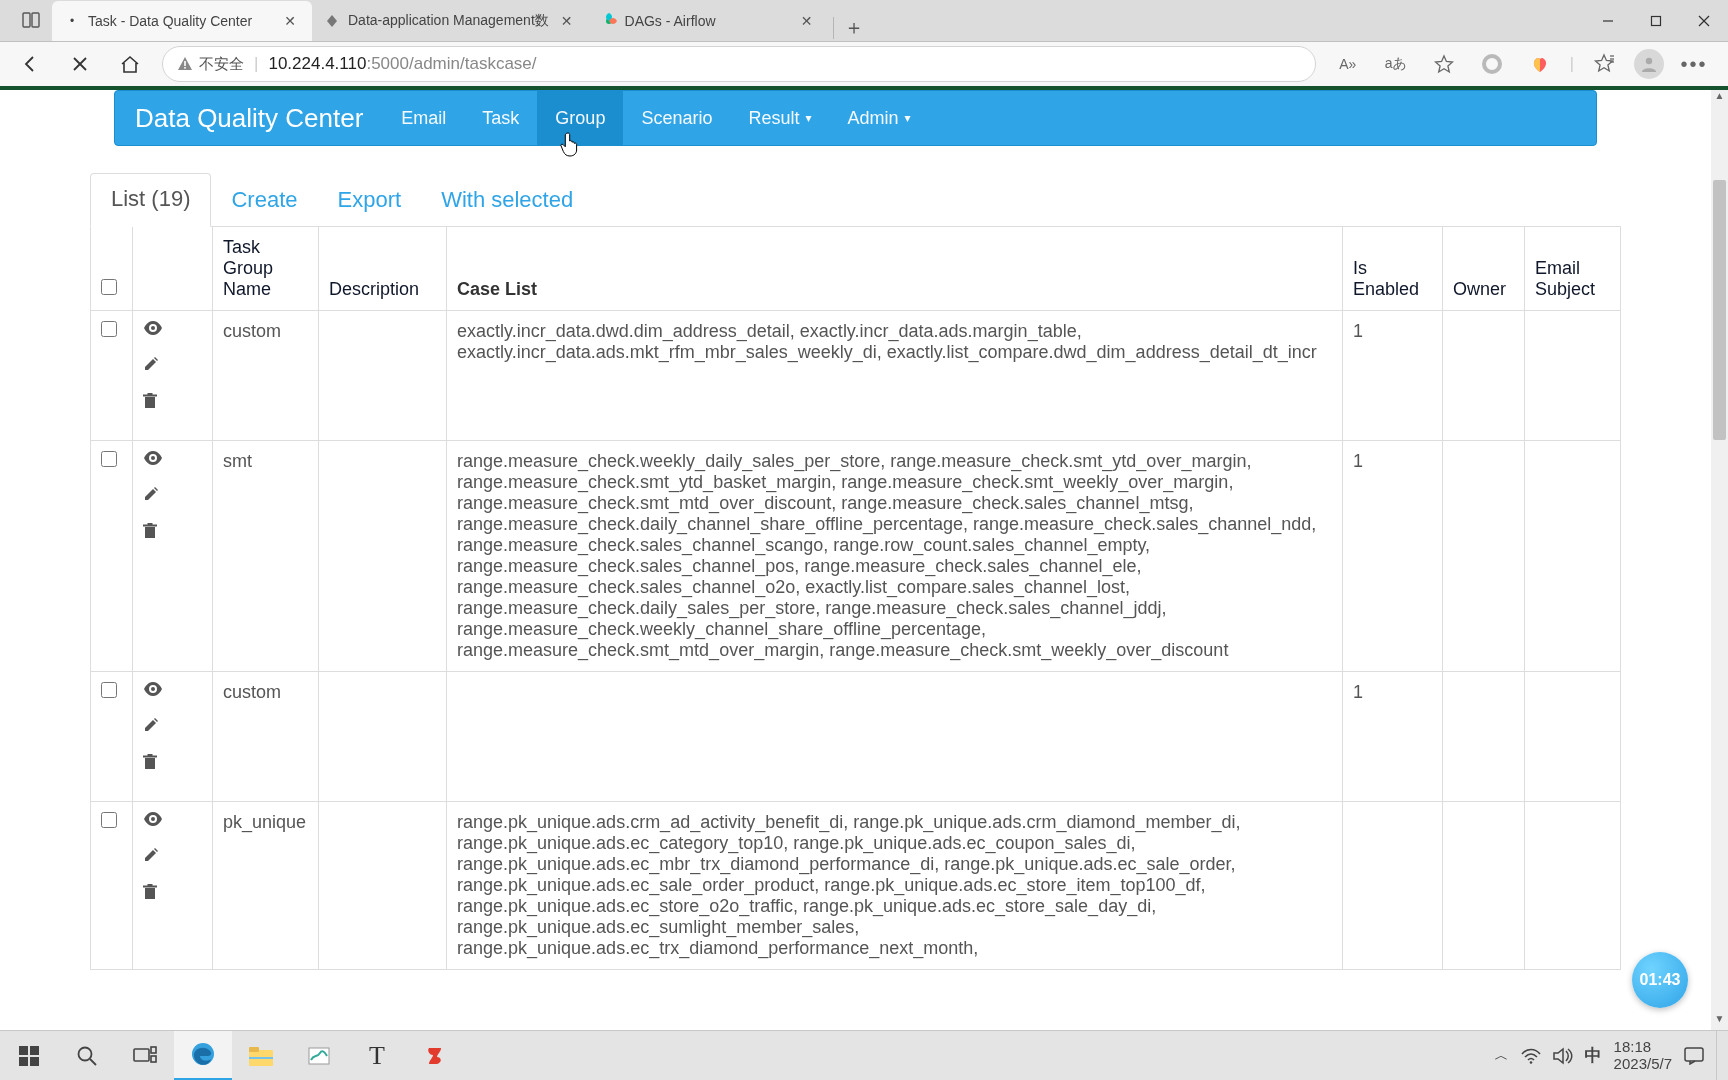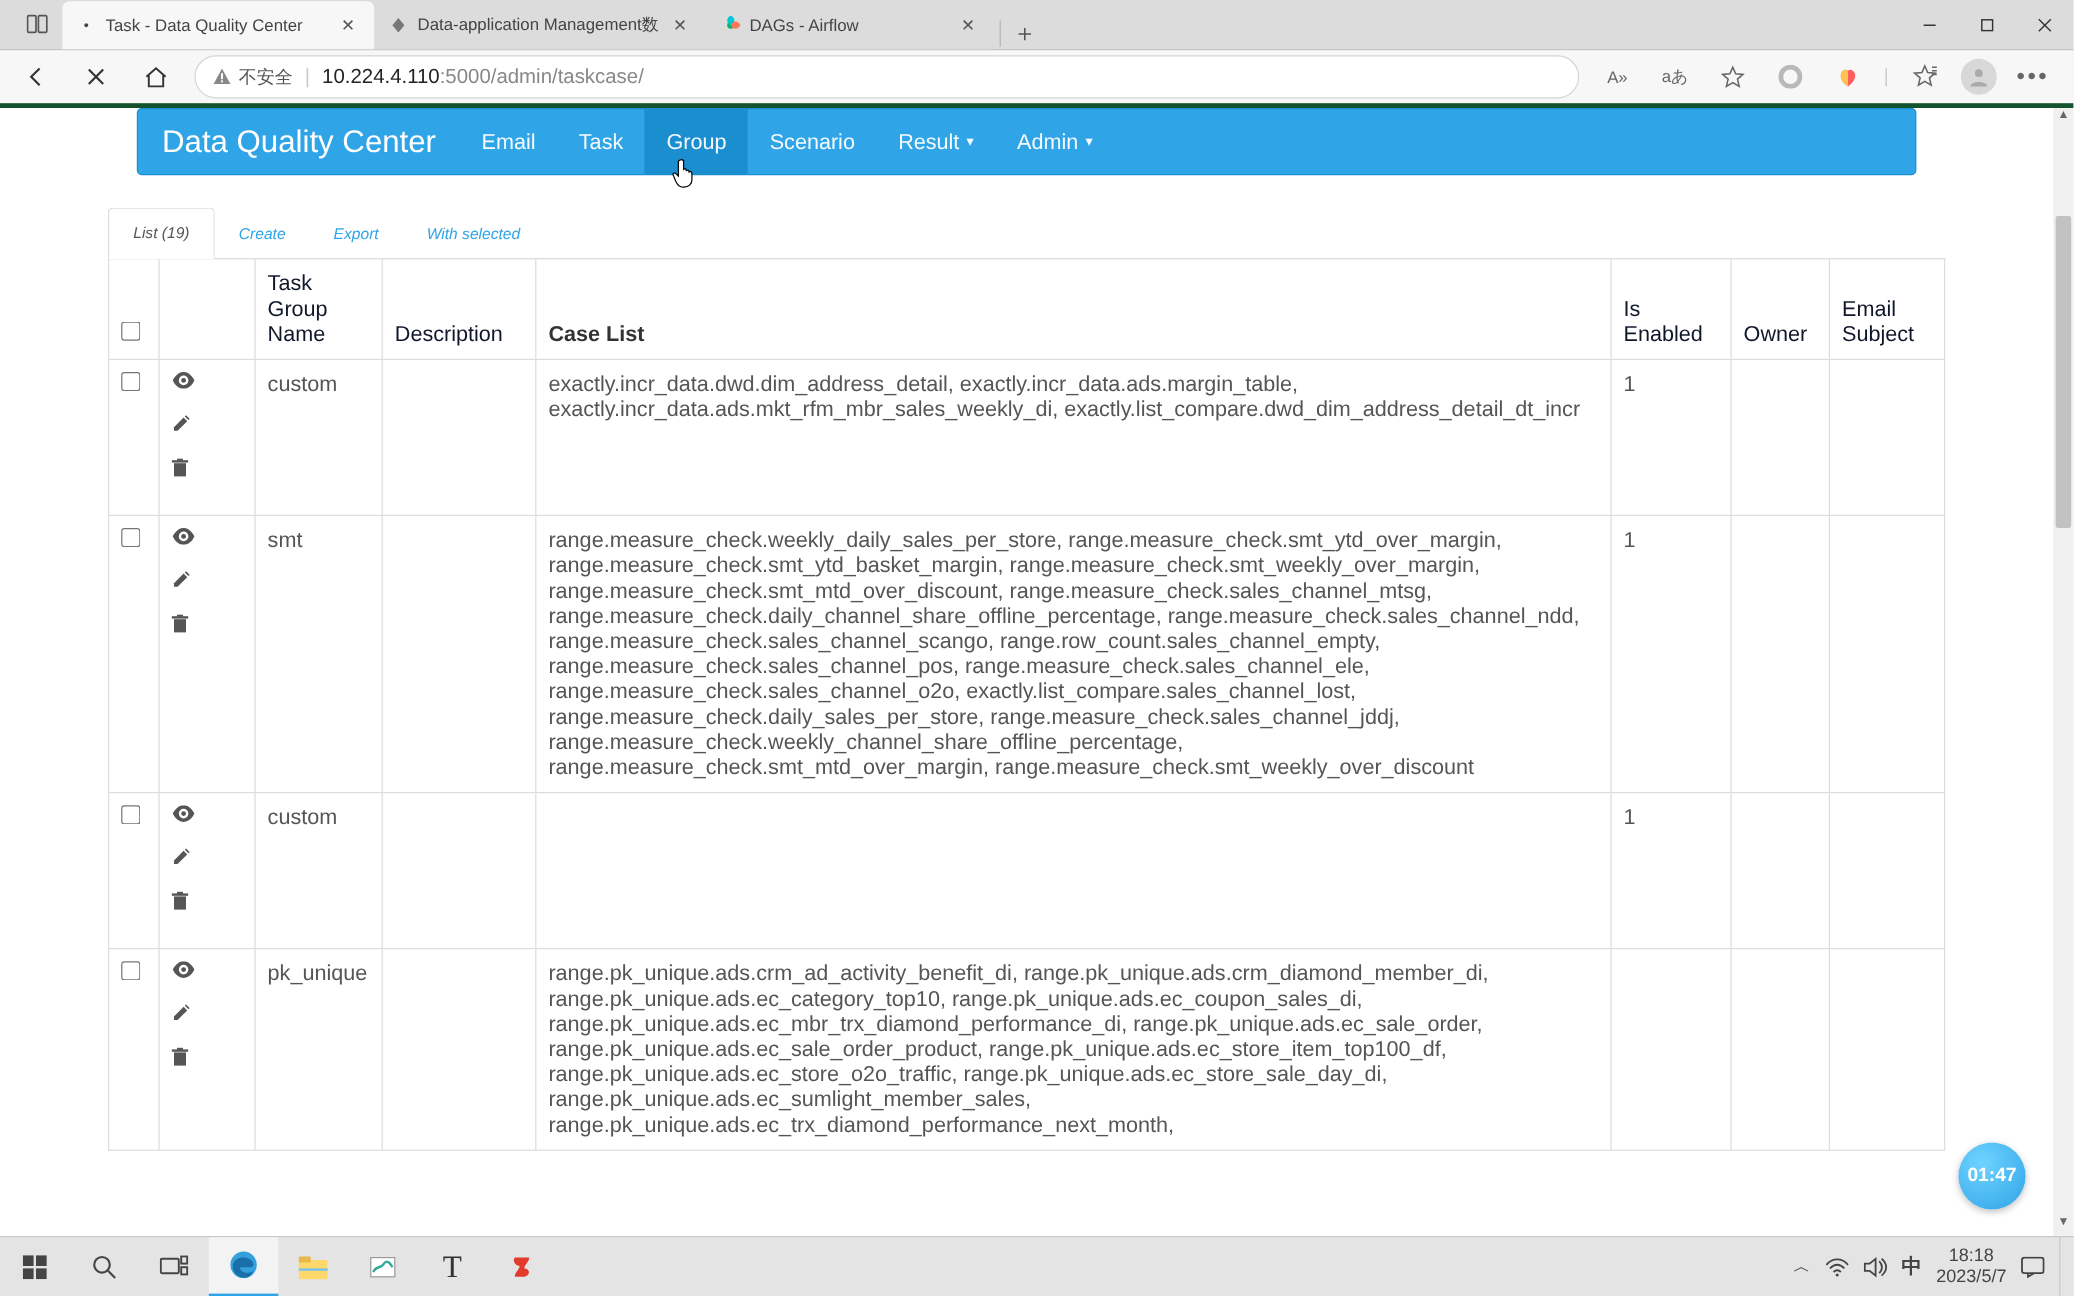--- a/index.html
+++ b/index.html
@@ -125,27 +125,26 @@
   .tabrow {
     margin-top: 26px;
     display:flex;
     align-items:flex-end;
     gap: 0;
     border-bottom: 1px solid #ddd;
     position: relative;
   }
   .ctab {
     padding: 12px 20px 14px;
-    font-size: 13px;
+    font-size: 22px;
     color: #2fa4e7;
     background: transparent;
     cursor:pointer;
     position:relative;
     top:1px;
-    font-style:italic;
   }
   .ctab.active {
     color: #555;
     background: #fff;
     border: 1px solid #ddd;
     border-bottom-color: #fff;
     border-top-left-radius: 4px;
     border-top-right-radius: 4px;
   }
   .searchbox-wrap { position:absolute; left:510px; top:-8px; }
@@ -200,21 +199,21 @@
     border-top: 1px solid #c8c8c8;
     display:flex; align-items:center;
     font-size: 14px;
   }
   .taskbar .start, .taskbar .tbtn {
     width:58px; height:50px; display:flex; align-items:center; justify-content:center; color:#444;
   }
   .taskbar .tbtn.active{ border-bottom:3px solid #2fa4e7; background:#f3f3f3;}
   .taskbar .spacer{flex:1;}
   .tray { display:flex; align-items:center; gap:12px; padding-right:4px; color:#444;}
-  .tray .clock { text-align:center; line-height:1.1; font-size:15px;}
+  .tray .clock { line-height:1.1; font-size:15px;}
   .tray .ime { font-size:17px; font-weight:600;}
   .showdesk{width:8px;height:50px;border-left:1px solid #c8c8c8;}
 
   
   .float-clock {
     position:absolute; right:40px; bottom:72px;
     width:56px; height:56px; border-radius:50%;
     background: radial-gradient(circle at 35% 30%, #6fd3ff, #2fa4e7);
     color:#fff; font-weight:600; font-size:16px;
     display:flex; align-items:center; justify-content:center;
@@ -486,21 +485,21 @@
     </div>
   </div>
 
   <div class="scrolltrack">
     <div class="arrow up">▲</div>
     <div class="thumb"></div>
     <div class="arrow down">▼</div>
   </div>
 </div>
 
-<div class="float-clock">01:47</div>
+<div class="float-clock">01:43</div>
 
 <svg class="cursor-hand" viewBox="0 0 22 26">
   <path d="M9 2c1 0 1.7.8 1.7 1.8v6.2c.8-.6 2.3-.4 2.3 1.2.8-.6 2.3-.4 2.3 1.2.8-.6 2.3-.4 2.3 1.2v5.4c0 3-2.3 6-6.6 6-3.4 0-5.2-1.5-6.6-4.4L2 14.8c-.5-1 .8-2.2 2-1.3l2.3 2.3V3.8C6.3 2.8 8 2 9 2z" fill="#fff" stroke="#000" stroke-width="1"></path>
 </svg>
 
 <div class="taskbar">
   <div class="start">
     <svg width="20" height="20" viewBox="0 0 20 20">
         <rect x="0" y="0" width="9" height="9" fill="#444"></rect>
         <rect x="11" y="0" width="9" height="9" fill="#444"></rect>

